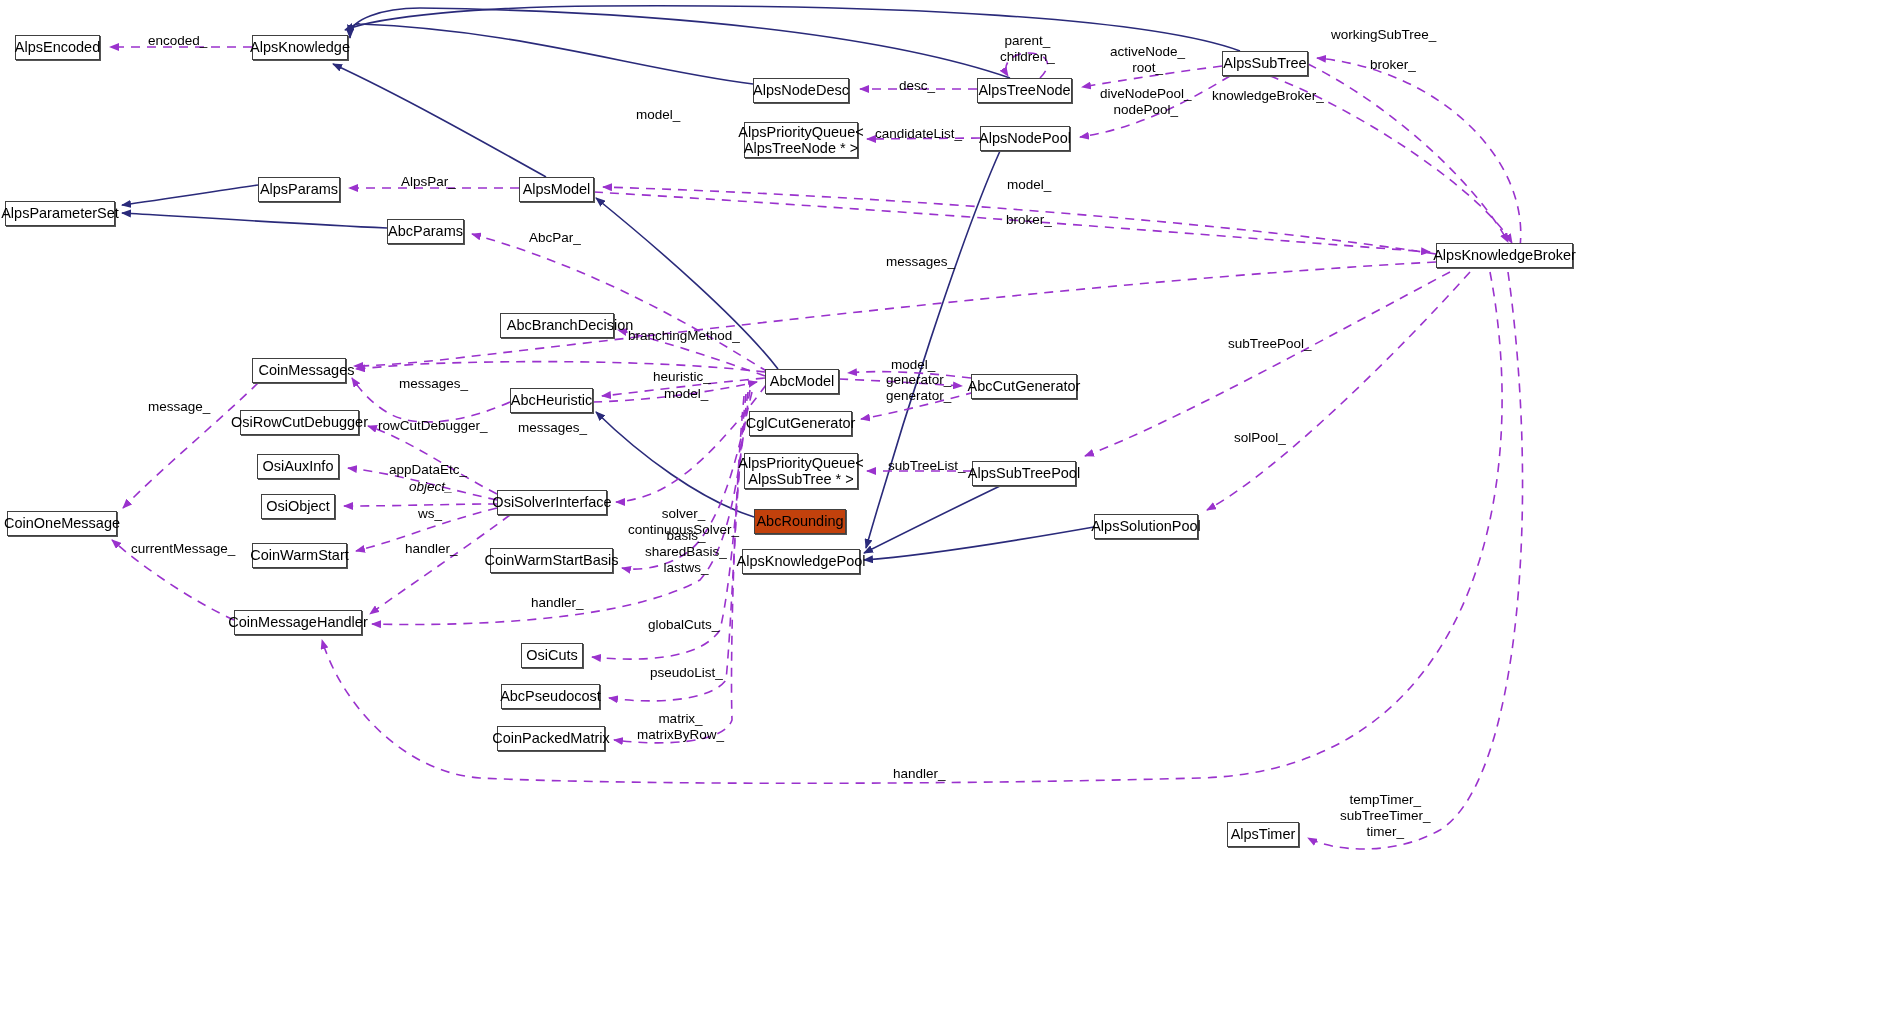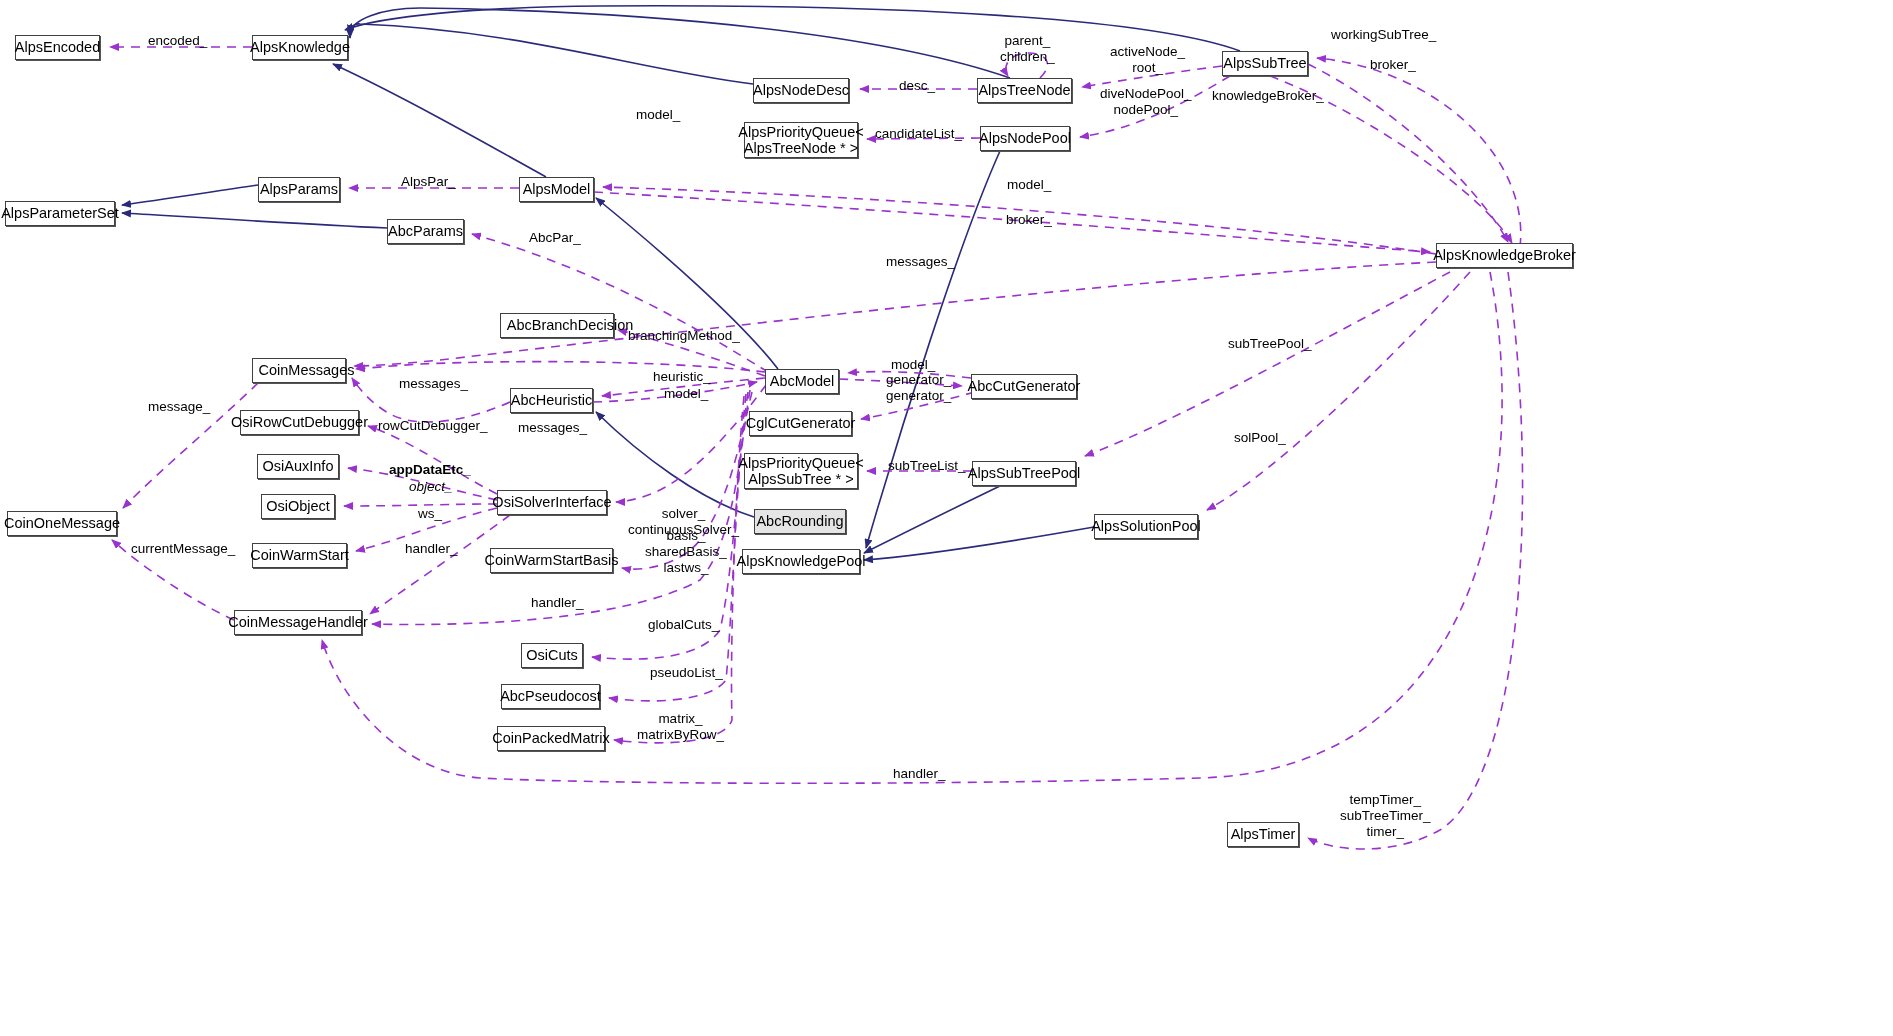--- a/index.html
+++ b/index.html
@@ -34,21 +34,21 @@
     line-height: 1.12;
     text-align: center;
     display: flex;
     align-items: center;
     justify-content: center;
     white-space: pre;
     box-shadow: 1px 1px 0 0 #545454;
     cursor: default;
   }
   .node.highlight {
-    background: #e5e5e5;
+    background: #c2410c;
   }
   .edge-label {
     position: absolute;
     color: #000000;
     font-size: 13.5px;
     line-height: 1.18;
     white-space: pre;
     text-align: center;
     background: transparent;
     pointer-events: none;
@@ -300,21 +300,21 @@
   <div class="edge-label" style="left:664px; top:386px;">model_</div>
 
   <div class="edge-label" style="left:148px; top:399px;">message_</div>
 
   <div class="edge-label" style="left:378px; top:418px;">rowCutDebugger_</div>
 
   <div class="edge-label" style="left:518px; top:420px;">messages_</div>
 
   <div class="edge-label" style="left:1234px; top:430px;">solPool_</div>
 
-  <div class="edge-label" style="left:389px; top:462px;font-weight:bold;">appDataEtc_</div>
+  <div class="edge-label" style="left:389px; top:462px;">appDataEtc_</div>
 
   <div class="edge-label" style="left:888px; top:458px;">subTreeList_</div>
 
   <div class="edge-label" style="left:409px; top:479px;font-style:italic;">object_</div>
 
   <div class="edge-label" style="left:418px; top:506px;">ws_</div>
 
   <div class="edge-label" style="left:628px; top:506px;">solver_
 continuousSolver_</div>
 

